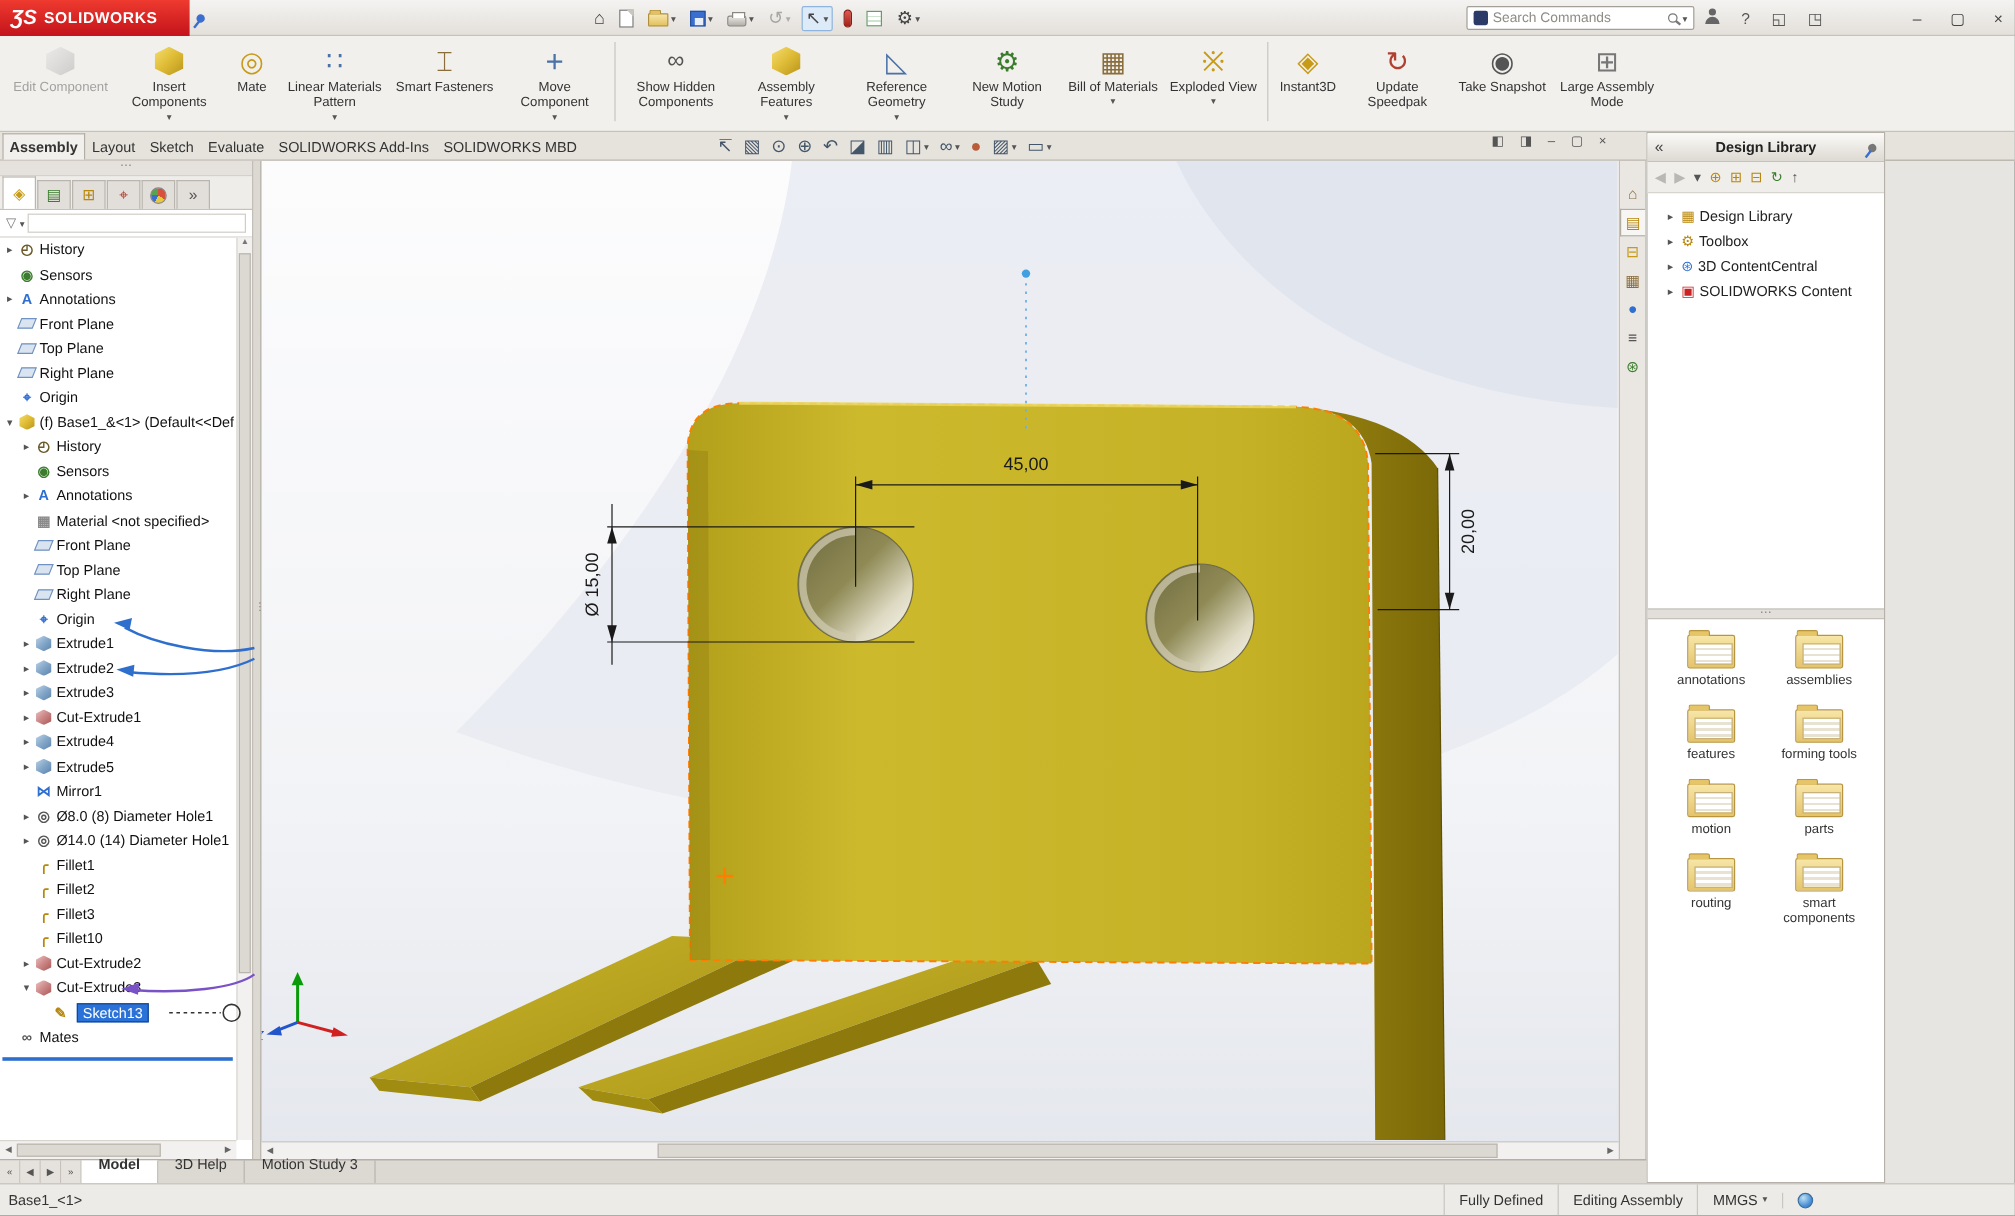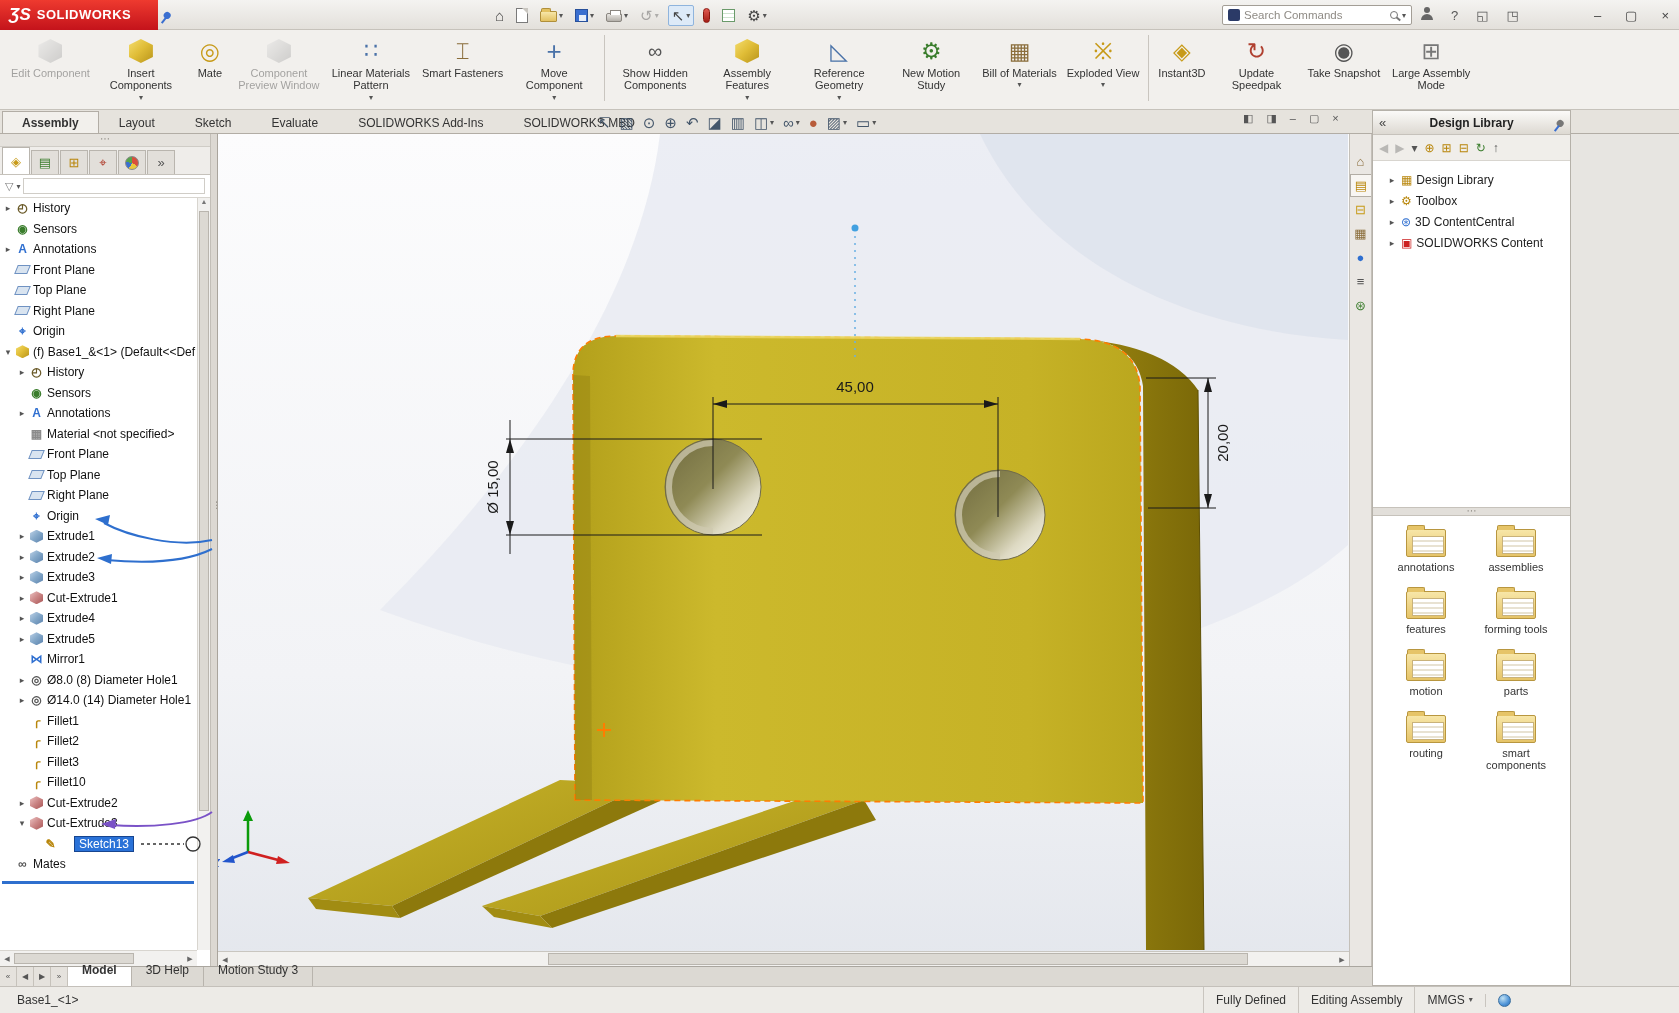--- a/index.html
+++ b/index.html
@@ -53,40 +53,40 @@
 .rsep{width:1px;height:66px;background:#c9c5bf;margin:2px 4px 0;flex:0 0 auto}
 .i-cube-gold,.i-cube-blue,.i-cube-gray,.i-cube-red{display:inline-block;width:24px;height:24px;clip-path:polygon(50% 0,100% 25%,100% 75%,50% 100%,0 75%,0 25%)}
 .i-cube-gold{background:linear-gradient(135deg,#f4dd6e 0%,#e0bd37 48%,#b8941a 100%)}
 .i-cube-blue{background:linear-gradient(135deg,#bdd2e8 0%,#84a8c9 48%,#5b82ad 100%)}
 .i-cube-gray{background:linear-gradient(135deg,#e2e2e2 0%,#c2c2c2 48%,#9c9c9c 100%)}
 .i-cube-red{background:linear-gradient(135deg,#ecc2c2 0%,#cc8888 48%,#aa5555 100%)}
 .sm{width:13px !important;height:13px !important}
 
 #tabband{position:absolute;left:0;top:110px;width:1679px;height:24px;background:#e6e3dd;border-bottom:1px solid #b2ada5}
 #ctabs{position:absolute;left:2px;bottom:0;display:flex;align-items:flex-end}
-.ctab{padding:4px 19px 3px;font-size:12px;color:#333;border:1px solid transparent;border-bottom:none}
+.ctab{padding:4px 5px 3px;font-size:12px;color:#333;border:1px solid transparent;border-bottom:none}
 .ctab.active{background:#f2f0ec;border-color:#b2ada5;font-weight:bold}
 #headsup{position:absolute;left:598px;top:1px;display:flex;align-items:center;gap:9px;height:22px}
 .hu{display:flex;align-items:center;gap:2px;font-size:15px;color:#44566a}
 #vpctl{position:absolute;left:1243px;top:2px;display:flex;align-items:center;gap:13px;font-size:11px;color:#555}
 
 #leftpanel{position:absolute;left:0;top:134px;width:218px;height:832px;background:#fff}
 .psplit{position:absolute;left:0;top:0;width:210px;height:13px;background:#e5e2dd;border-bottom:1px solid #cfccc6;text-align:center;line-height:9px;color:#8a867f;font-size:10px}
 #ptabs{position:absolute;left:0;top:13px;width:210px;height:28px;display:flex;align-items:flex-end;background:#efedea;border-bottom:1px solid #c6c2bb;padding-left:2px}
 .ptab{width:28px;height:24px;display:flex;align-items:center;justify-content:center;border:1px solid #b9b5ae;border-bottom:none;background:#e2dfda;font-size:13px;margin-right:1px}
 .ptab.active{background:#fff;height:27px}
 .i-pie{display:inline-block;width:14px;height:14px;border-radius:50%;background:conic-gradient(#d94f3d 0 120deg,#e8c93e 120deg 210deg,#3a6fd0 210deg 280deg,#58a44c 280deg 360deg);border:1px solid #888}
 #filterrow{position:absolute;left:0;top:41px;width:210px;height:23px;display:flex;align-items:center;gap:3px;padding:0 5px;border-bottom:1px solid #d8d5cf}
 .filterfield{flex:1;height:16px;background:#fff;border:1px solid #d0cdc7}
 #feature-tree{position:absolute;left:0;top:64px;width:197px}
 .trow{height:20.5px;display:flex;align-items:center;white-space:nowrap;overflow:hidden}
 .texp{width:12px;flex:0 0 auto;font-size:9px;color:#555;text-align:center}
 .ticon{width:17px;flex:0 0 auto;display:flex;justify-content:center;align-items:center;font-size:12px;font-weight:bold}
 .tlabel{font-size:12px;color:#111;padding-left:2px}
-.tlabel.sel{background:#2a72d8;color:#fff;border:1px solid #17458f;padding:0 4px;margin-left:15px}
+.tlabel.sel{background:#2a72d8;color:#fff;border:1px solid #17458f;padding:0 4px;margin-left:5px}
 .ti-plane{display:inline-block;width:13px;height:9px;border:1px solid #6f92c2;background:rgba(130,165,205,.3);transform:skewX(-22deg)}
 #rollback{position:absolute;left:2px;top:747px;width:192px;height:3px;background:#2e6fce}
 #lp-vscroll{position:absolute;left:197px;top:64px;width:13px;height:752px;background:#f2f1ef;border-left:1px solid #d8d5cf;font-size:7px;color:#777;text-align:center}
 #lp-vscroll .thumb{position:absolute;left:1px;top:13px;width:10px;height:600px;background:#dcd9d3;border:1px solid #b9b5ae}
 #lp-hscroll{position:absolute;left:0;top:816px;width:197px;height:16px;background:#f2f1ef;border-top:1px solid #d8d5cf}
 #lp-hscroll .thumb{position:absolute;left:14px;top:2px;width:120px;height:11px;background:#dcd9d3;border:1px solid #b9b5ae}
 .sbarrow{position:absolute;top:2px;width:12px;height:11px;font-size:7px;color:#666;text-align:center;line-height:11px}
 #lpsplitter{position:absolute;left:210px;top:0;width:8px;height:832px;background:#dcd8d2;border-left:1px solid #c2beb7;border-right:1px solid #a9a49c;color:#8a867f;font-size:9px;line-height:10px;text-align:center}
 #lpsplitter span{position:absolute;top:366px;left:1px}
 #tree-overlay{position:absolute;left:0;top:0;width:218px;height:832px;pointer-events:none}
@@ -113,21 +113,21 @@
 .fcell{text-align:center;font-size:11px;color:#333}
 .ffold{width:40px;height:28px;background:linear-gradient(#f7e6a8,#e6c468);border:1px solid #b8963f;border-radius:2px;position:relative;margin:0 auto 4px}
 .ffold::before{content:"";position:absolute;top:-5px;left:0;width:16px;height:4px;background:#e6c468;border:1px solid #b8963f;border-bottom:none;border-radius:2px 2px 0 0}
 .ffold::after{content:"";position:absolute;left:5px;top:6px;width:30px;height:16px;background:repeating-linear-gradient(#fff 0 3px,#e8e2d2 3px 5px);border:1px solid #c9b27a}
 
 #sheettabs{position:absolute;left:0;top:966px;width:1372px;height:20px;background:#dcd9d3;border-top:1px solid #aaa69f;display:flex;align-items:stretch}
 .stnav{width:17px;display:flex;align-items:center;justify-content:center;font-size:8px;color:#555;border-right:1px solid #c6c2bb;background:#e5e2dd}
 .stab{padding:2px 14px 16px;border-right:1px solid #b8b4ad;font-size:12px;color:#333;display:flex;align-items:center}
 .stab.active{background:#fff;font-weight:bold}
 #statusbar{position:absolute;left:0;top:986px;width:1679px;height:27px;background:#edebe7;border-top:1px solid #c4c0ba;font-size:12px;color:#333}
-#sb-left{position:absolute;left:17px;top:0;line-height:26px}
+#sb-left{position:absolute;left:7px;top:0;line-height:26px}
 #sb-right{position:absolute;left:1203px;top:0;height:100%;display:flex;align-items:center}
 .sbitem{padding:0 12px;border-left:1px solid #c9c5bf;line-height:26px;display:flex;align-items:center;gap:4px}
 .globe{display:inline-block;width:13px;height:13px;border-radius:50%;background:radial-gradient(circle at 35% 30%,#bfe0f2,#4f94d8 60%,#2a6bb0);border:1px solid #3a6fa0}
 </style>
 </head>
 <body>
 
 <div id="app">
 
   <div id="titlebar">
@@ -205,26 +205,20 @@
           <span class="i-cube-gold"></span>
         </div>
         <div class="rlabel">Insert Components</div>
         <div class="rdd">▾</div>
       </div>
       <div class="rbtn">
         <div class="ricon">
           <span class="gly" style="color: rgb(199, 154, 24);">◎</span>
         </div>
         <div class="rlabel">Mate</div>
-      </div>
-      <div class="rbtn disabled">
-        <div class="ricon">
-          <span class="i-cube-gray"></span>
-        </div>
-        <div class="rlabel">Component Preview Window</div>
       </div>
       <div class="rbtn">
         <div class="ricon">
           <span class="gly" style="color: rgb(74, 114, 168); font-size: 22px;">∷</span>
         </div>
         <div class="rlabel">Linear Materials Pattern</div>
         <div class="rdd">▾</div>
       </div>
       <div class="rbtn">
         <div class="ricon">

